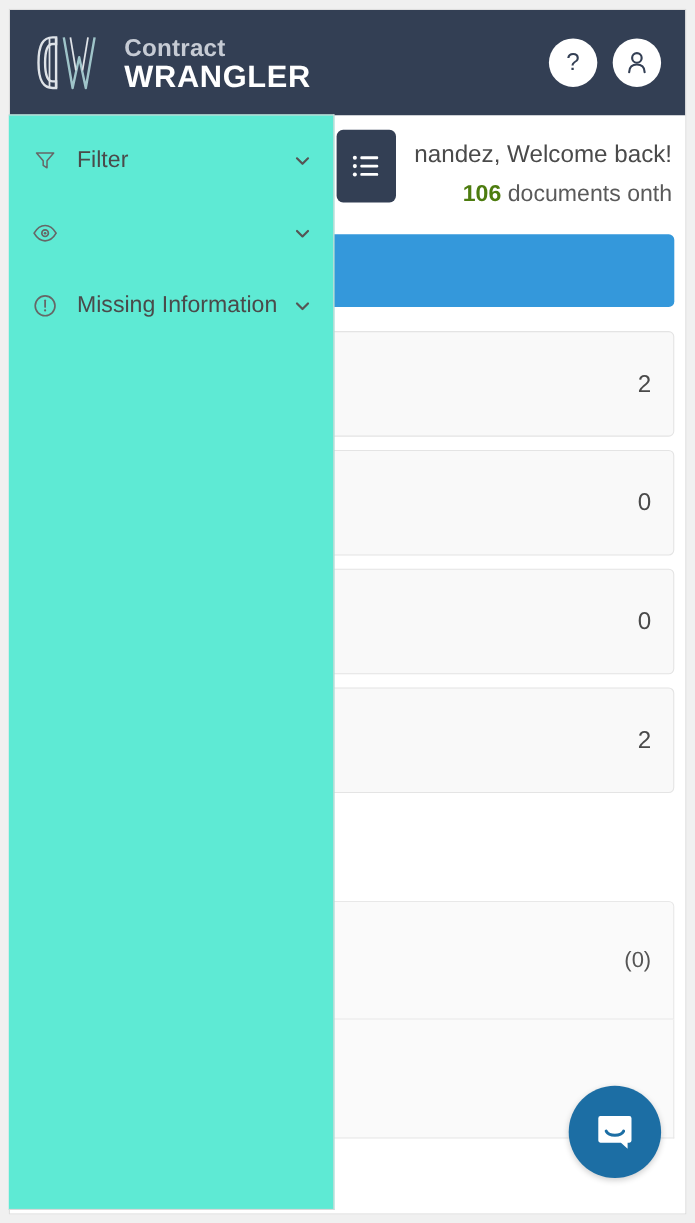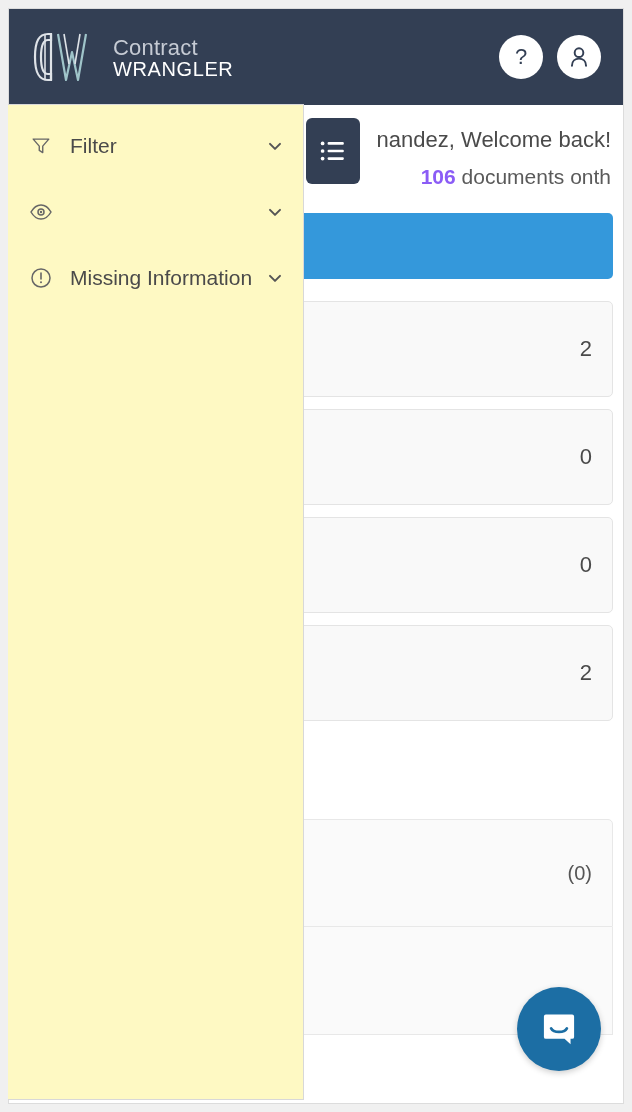--- a/index.html
+++ b/index.html
@@ -32,24 +32,24 @@
     background: #333f54;
     display: flex;
     align-items: center;
     padding: 0 22px;
   }
   .brand { display: flex; align-items: center; gap: 16px; }
   .logo-mark { width: 66px; height: 54px; display: block; flex: none; }
   .brand-text { line-height: 1.05; padding-top: 2px; }
   .brand-line1 {
     font-size: 22px; color: #c6cbd4; letter-spacing: .2px;
-    font-weight: 400;
+    font-weight: 700;
   }
   .brand-line2 {
-    font-size: 20px; color: #ffffff; font-weight: 400;
+    font-size: 28px; color: #ffffff; font-weight: 700;
     letter-spacing: .6px;
   }
   .topbar-actions {
     margin-left: auto; display: flex; align-items: center; gap: 14px;
   }
   .circle-btn {
     width: 44px; height: 44px; border-radius: 50%;
     background: #ffffff;
     display: flex; align-items: center; justify-content: center;
     color: #333f54;
@@ -67,21 +67,21 @@
     text-align: right;
     padding: 22px 2px 2px 0;
     font-size: 22px; color: #4a4a4a;
     white-space: nowrap;
   }
   .total-row {
     text-align: right;
     padding: 10px 2px 0 0;
     font-size: 21px; color: #5a5a5a;
   }
-  .total-row b { color: #8b5cf6; font-weight: 700; }
+  .total-row b { color: #4d7c0f; font-weight: 700; }
 
   .primary-btn {
     margin: 24px 0 0 0;
     height: 66px;
     background: #3498db;
     border: none; border-radius: 5px;
     color: #ffffff;
     font-size: 22px;
     font-family: "Liberation Sans", sans-serif;
     display: flex; align-items: center;
@@ -127,21 +127,21 @@
     display: flex; align-items: center; justify-content: center;
     z-index: 30;
   }
 
   
   .drawer {
     position: absolute;
     left: 8px; top: 104px;
     width: 296px;
     height: 996px;
-    background: #fef9c3;
+    background: #5eead4;
     border: 1px solid #d8d8d8;
     border-left: none;
     z-index: 40;
     padding-top: 8px;
   }
   .drawer-item {
     display: flex; align-items: center;
     height: 66px;
     padding: 0 18px 0 20px;
   }

